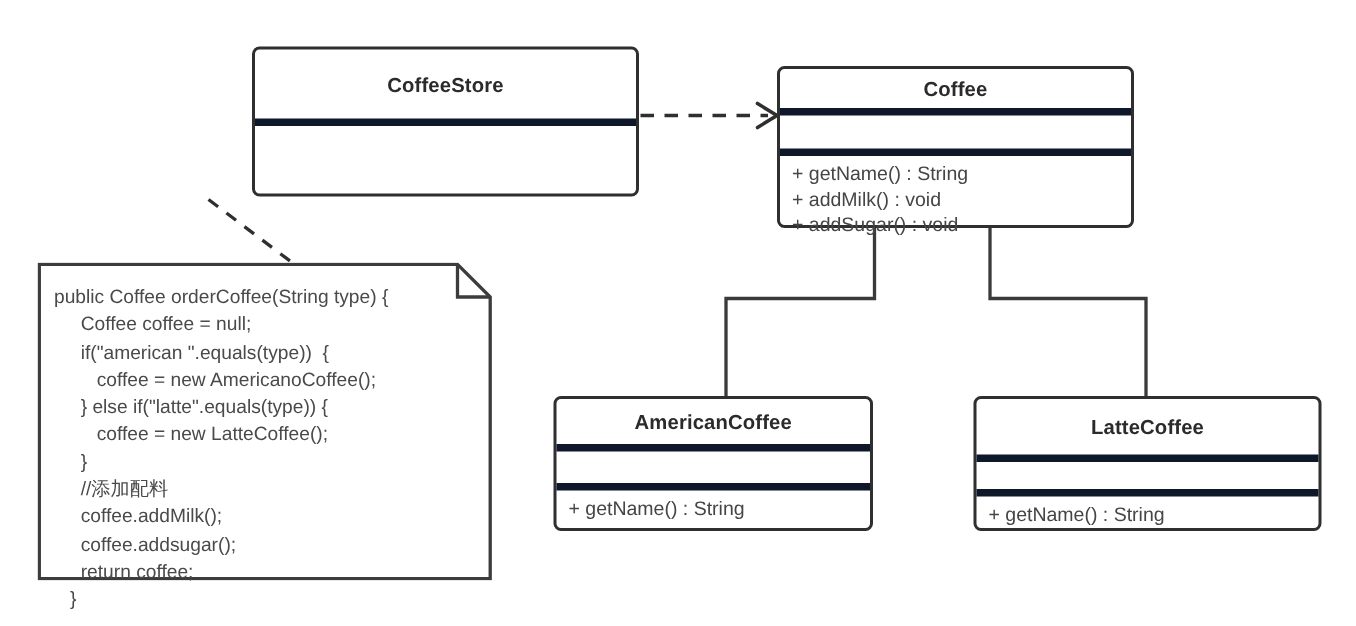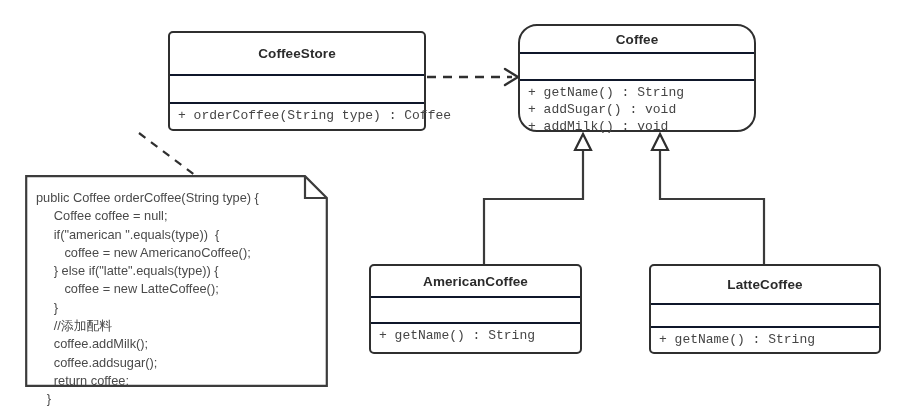--- a/index.html
+++ b/index.html
@@ -31,22 +31,21 @@
     font-weight: bold;
     font-size: 13.5px;
     color: #2b2b2b;
     letter-spacing: 0.1px;
     box-sizing: border-box;
     display: flex;
     align-items: center;
     justify-content: center;
   }
   .uml-sep {
-    border-top: 2px solid #0f172a;
-    font-family: Liberation Mono, monospace;
+    border-top: 5px solid #0f172a;
   }
   .uml-attrs {
     box-sizing: border-box;
   }
   .uml-ops {
     box-sizing: border-box;
     padding: 3px 0 0 8px;
     overflow: visible;
   }
   .uml-ops .op {
@@ -55,21 +54,21 @@
     line-height: 17px;
     white-space: nowrap;
   }
 
   
   #class-coffeestore { left: 168px; top: 31px; width: 258px; height: 100px; }
   #class-coffeestore .uml-title { height: 46px; }
   #class-coffeestore .uml-attrs { height: 32px; }
   #class-coffeestore .uml-ops  { height: 30px; }
 
-  #class-coffee { left: 518px; top: 24px; width: 238px; height: 108px; border-radius: 19px; }
+  #class-coffee { left: 518px; top: 44px; width: 238px; height: 108px; }
   #class-coffee .uml-title { height: 26px; }
   #class-coffee .uml-attrs { height: 27px; }
   #class-coffee .uml-ops  { height: 51px; }
 
   #class-americancoffee { left: 369px; top: 264px; width: 213px; height: 90px; }
   #class-americancoffee .uml-title { height: 30px; }
   #class-americancoffee .uml-attrs { height: 26px; }
   #class-americancoffee .uml-ops  { height: 30px; }
 
   #class-lattecoffee { left: 649px; top: 264px; width: 232px; height: 90px; }
@@ -134,32 +133,29 @@
     
     <g>
       <polyline points="764,264 764,199 660,199 660,148" fill="none" stroke="#3a3a3a" stroke-width="2.2" stroke-linejoin="miter" stroke-linecap="butt"></polyline>
       <polygon points="660,134 652,150 668,150" fill="#ffffff" stroke="#2f2f2f" stroke-width="2.2" stroke-linejoin="miter"></polygon>
     </g>
   </svg>
 
   <div class="uml-class" id="class-coffeestore">
     <div class="uml-title">CoffeeStore</div>
     <div class="uml-attrs uml-sep"></div>
-    <div class="uml-ops uml-sep">
-      <div class="op">+ orderCoffee(String type) : Coffee</div>
-    </div>
   </div>
 
   <div class="uml-class" id="class-coffee">
     <div class="uml-title">Coffee</div>
     <div class="uml-attrs uml-sep"></div>
     <div class="uml-ops uml-sep">
       <div class="op">+ getName() : String</div>
+      <div class="op">+ addMilk() : void</div>
       <div class="op">+ addSugar() : void</div>
-      <div class="op">+ addMilk() : void</div>
     </div>
   </div>
 
   <div class="uml-class" id="class-americancoffee">
     <div class="uml-title">AmericanCoffee</div>
     <div class="uml-attrs uml-sep"></div>
     <div class="uml-ops uml-sep">
       <div class="op">+ getName() : String</div>
     </div>
   </div>

